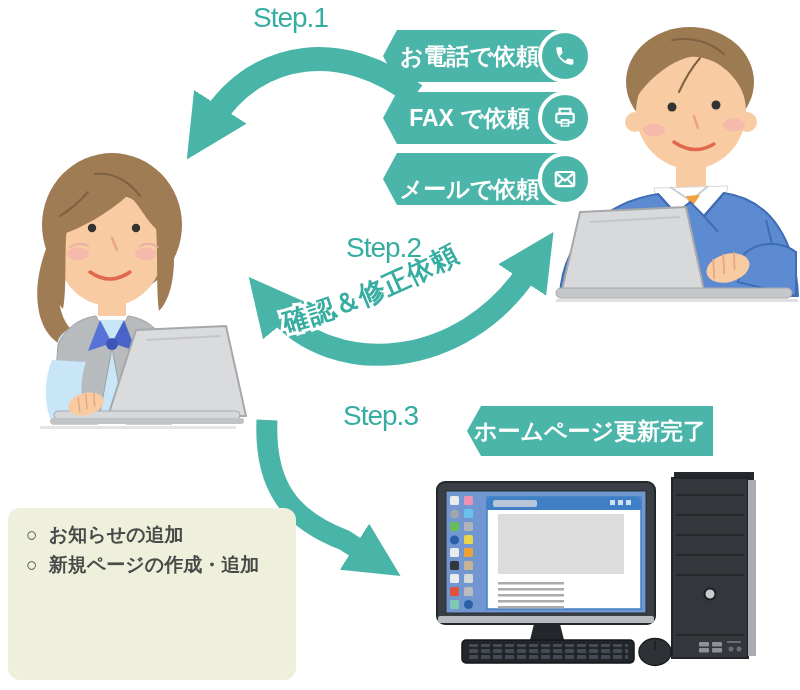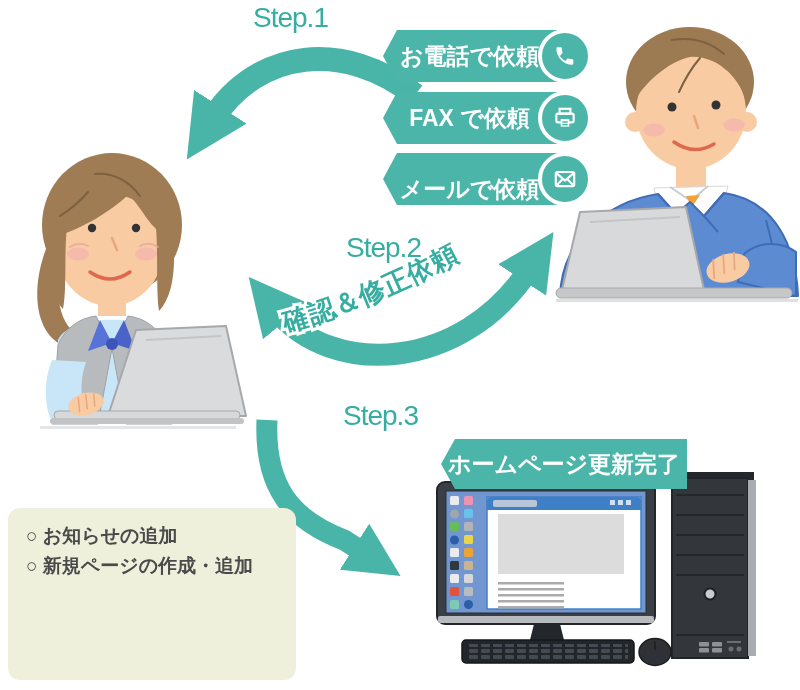--- a/index.html
+++ b/index.html
@@ -23,21 +23,21 @@
   .banner3{
     background:#4BB5A9;height:50px;display:flex;align-items:center;justify-content:center;
     clip-path:polygon(0 50%,14px 0%,100% 0%,100% 100%,14px 100%);
     color:#fff;font-weight:bold;font-size:23px;z-index:3;white-space:nowrap;
   }
   .infobox{
     background:#EEF0DC;border-radius:12px;width:288px;height:172px;box-sizing:border-box;
     padding:13px 18px;color:#4A4A4A;z-index:3;
   }
   .infobox p{margin:0;font-size:19px;line-height:30px;white-space:nowrap;}
-  .infobox p.b{font-weight:bold;}
+  .infobox p.b{font-weight:bold;font-family:Liberation Mono, monospace;}
   svg text{font-family:"Liberation Sans","DejaVu Sans",sans-serif;}
 </style>
 </head>
 <body>
 
 <div class="stage">
 
   <svg class="abs" style="left:0;top:0;z-index:1" width="800" height="690" viewBox="0 0 800 690">
     <defs>
       <marker id="ah" viewBox="0 0 10 10" refX="2.5" refY="5" markerWidth="2.6" markerHeight="2.6" orient="auto-start-reverse" markerUnits="strokeWidth">
@@ -236,21 +236,21 @@
     <svg width="26" height="26" viewBox="0 0 24 24">
       <rect x="3.5" y="5.5" width="17" height="13" rx="1.5" stroke="#fff" stroke-width="2" fill="none"></rect>
       <path d="M4.5 7 L12 13.5 L19.5 7 M4.5 17.5 L10.2 11.8 M19.5 17.5 L13.8 11.8" stroke="#fff" stroke-width="2" fill="none"></path>
     </svg>
   </div>
 
   <div class="abs step-label" style="left:315px;top:234px;margin-left:31px;">Step.2</div>
 
   <div class="abs step-label" style="left:343px;top:402px;">Step.3</div>
 
-  <div class="abs banner3" style="left:441px;top:406px;width:246px;margin-top:33px;">
+  <div class="abs banner3" style="left:467px;top:406px;width:246px;">
     <span>ホームページ更新完了</span>
   </div>
 
   <div class="abs infobox" style="left:8px;top:508px;">
     <p class="b">○ お知らせの追加</p>
     <p class="b">○ 新規ページの作成・追加</p>
   </div>
 
 </div>
 

